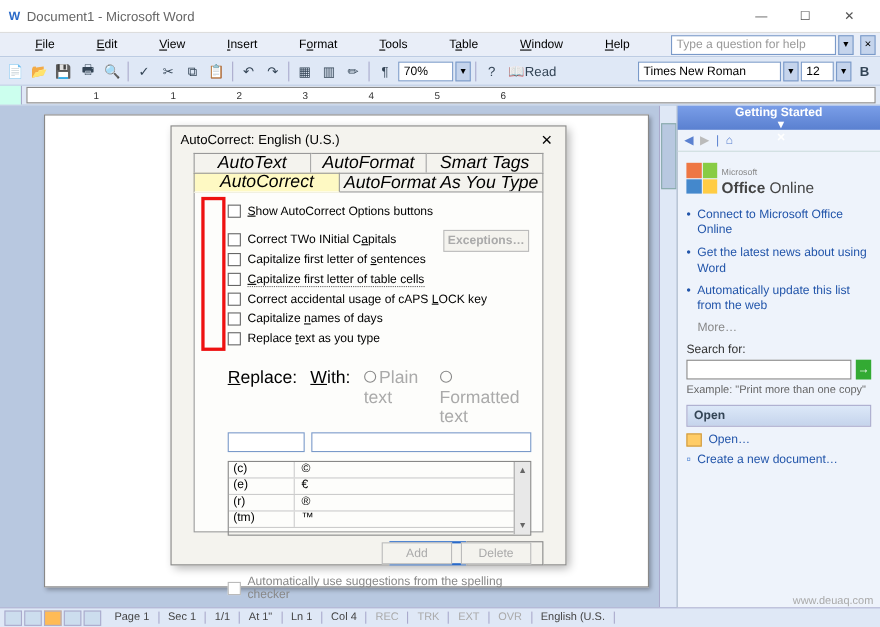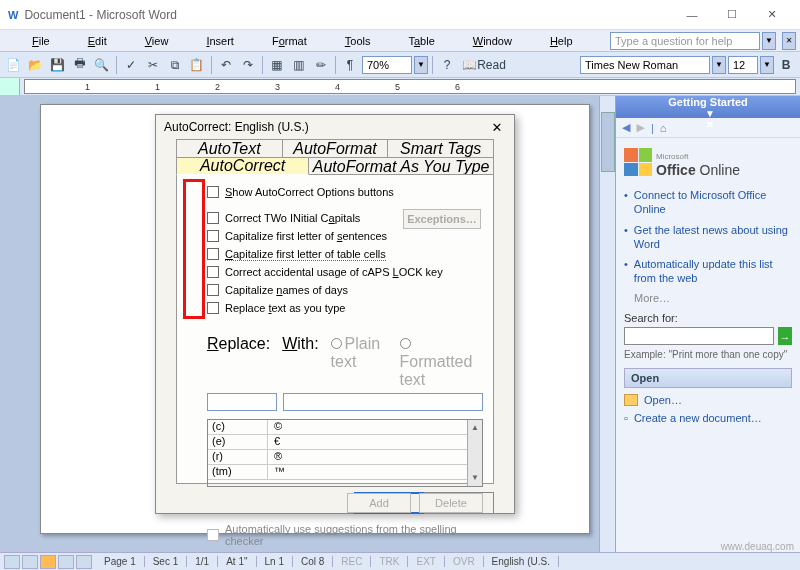--- a/index.html
+++ b/index.html
@@ -245,21 +245,21 @@
     <div class="vb"></div>
     <div class="vb act"></div>
     <div class="vb"></div>
     <div class="vb"></div>
   </div>
   <div class="status-seg">Page 1</div>
   <div class="status-seg">Sec 1</div>
   <div class="status-seg">1/1</div>
   <div class="status-seg">At 1"</div>
   <div class="status-seg">Ln 1</div>
-  <div class="status-seg">Col 8</div>
+  <div class="status-seg">Col 4</div>
   <div class="status-seg dim">REC</div>
   <div class="status-seg dim">TRK</div>
   <div class="status-seg dim">EXT</div>
   <div class="status-seg dim">OVR</div>
   <div class="status-seg">English (U.S.</div>
 </div>
 
 <div class="dialog">
   <div class="dlg-title">
     <span class="t">AutoCorrect: English (U.S.)</span>

